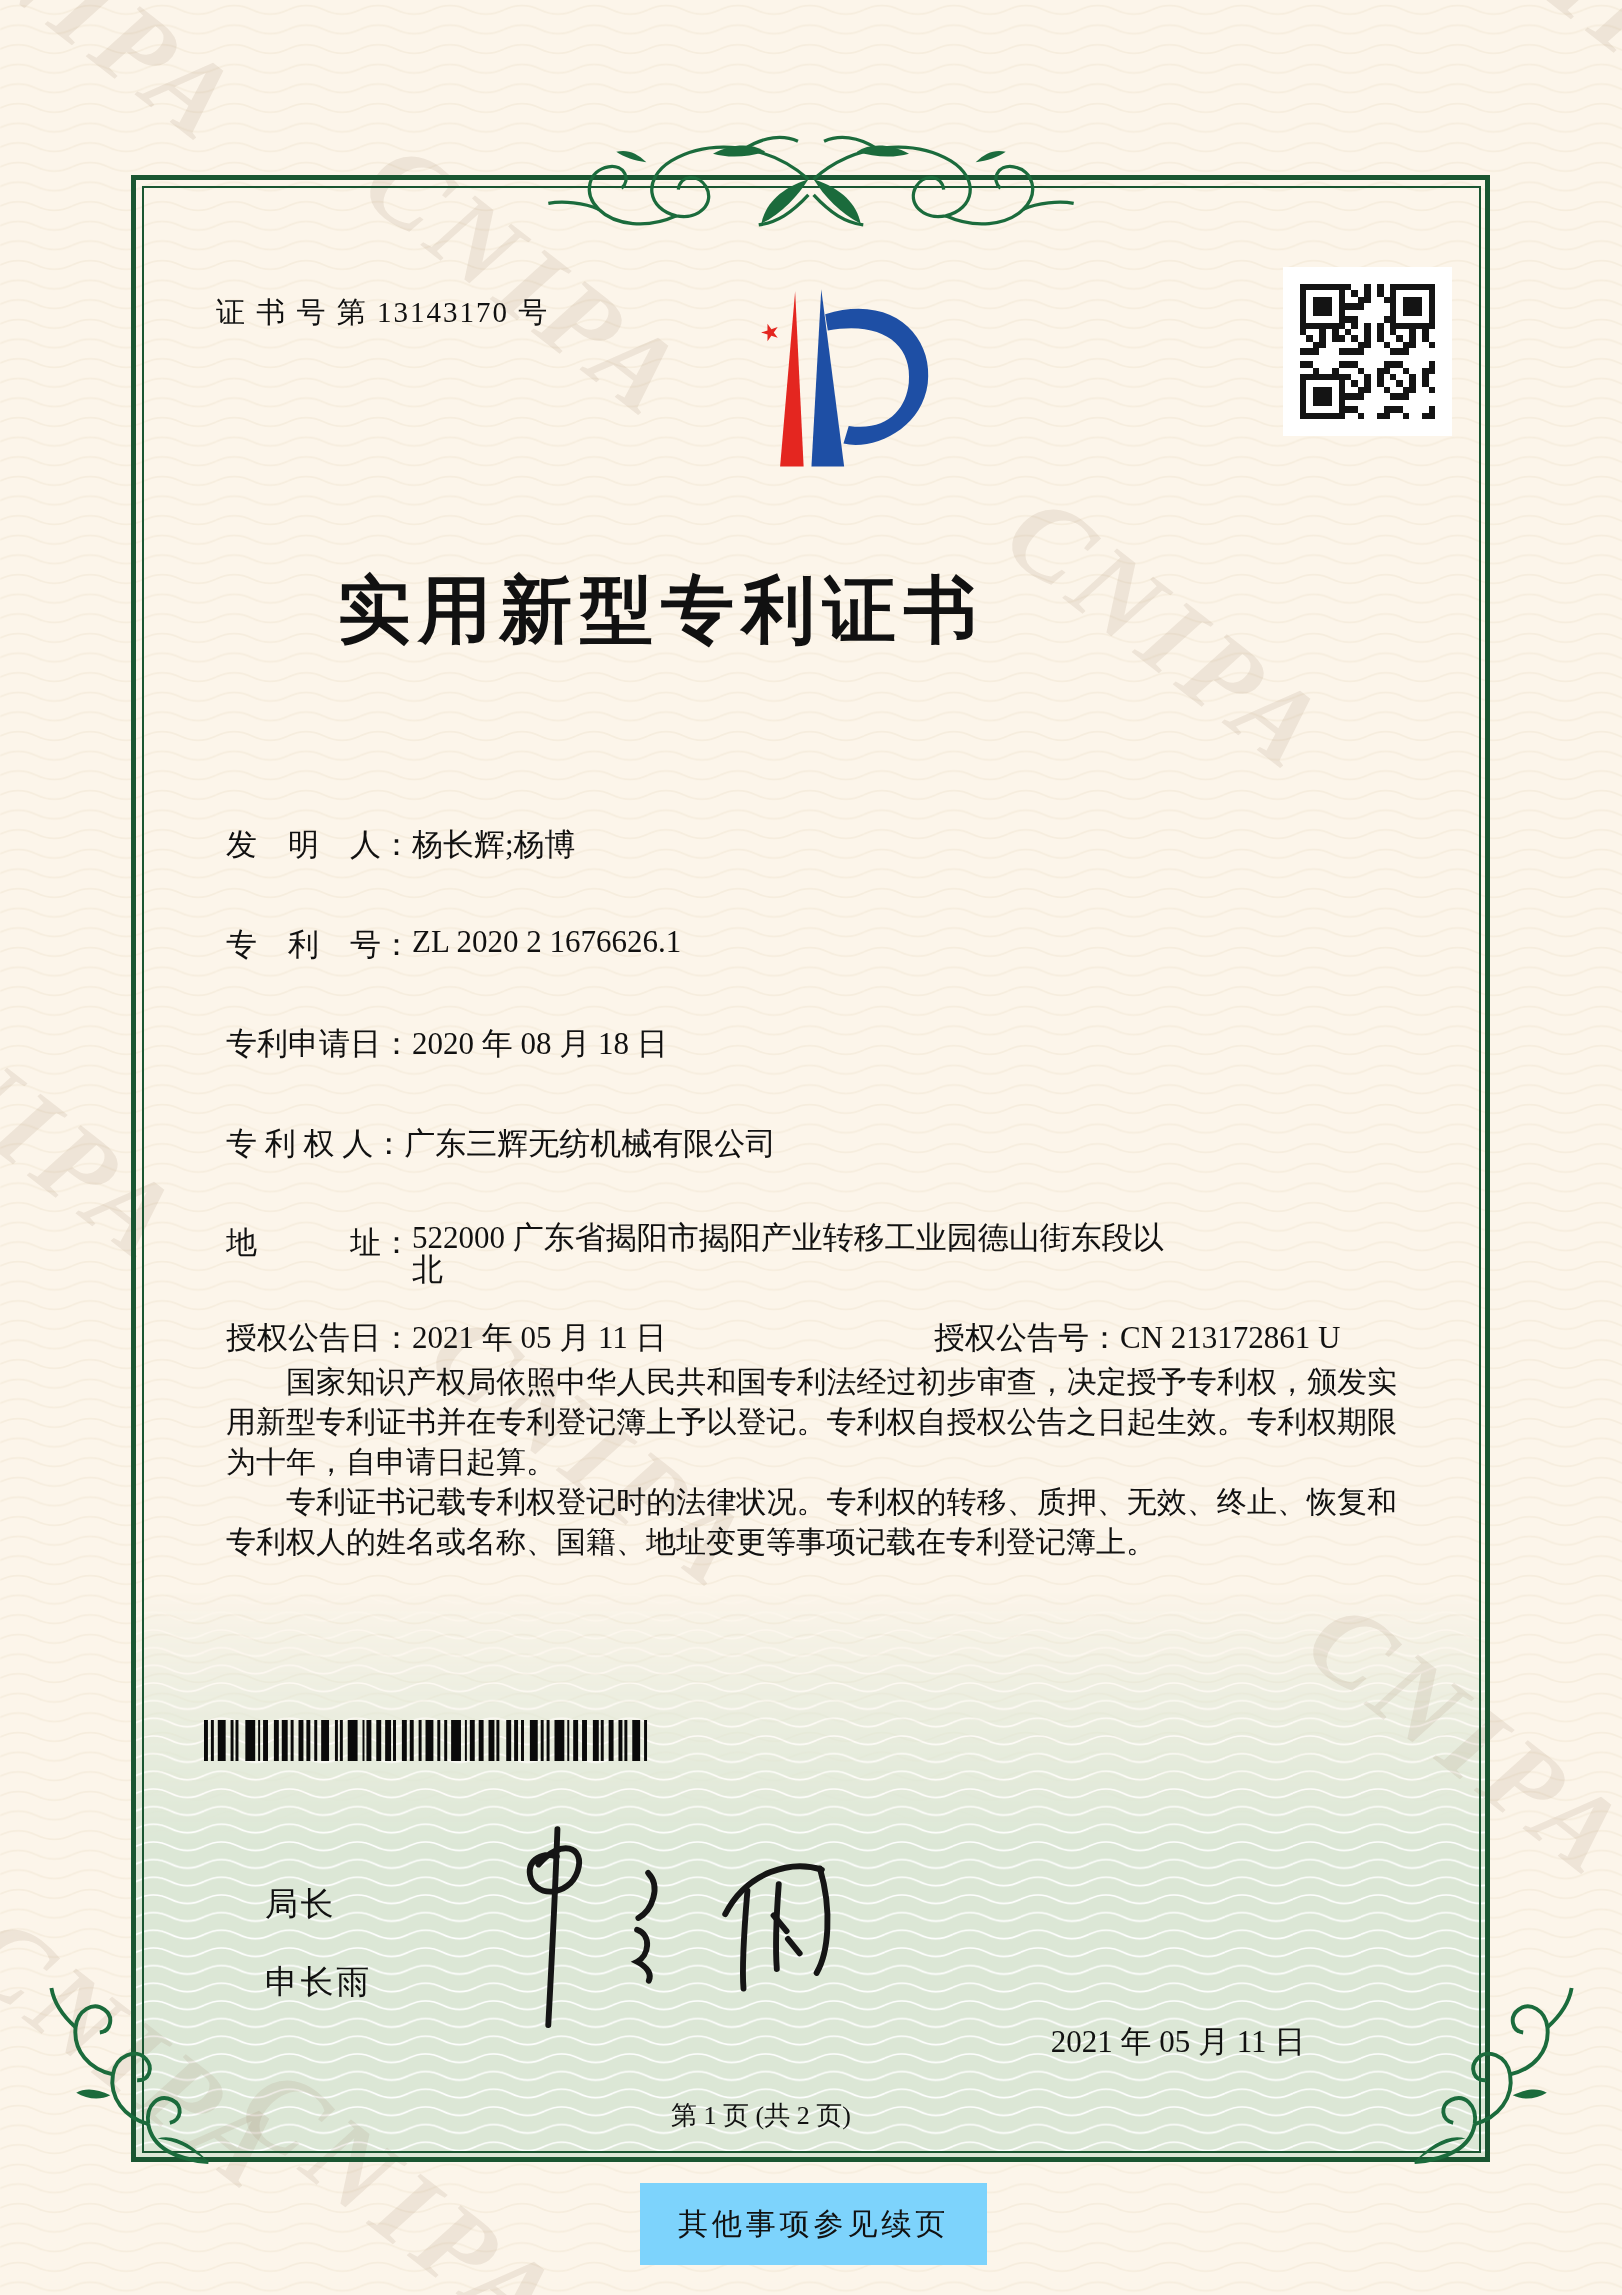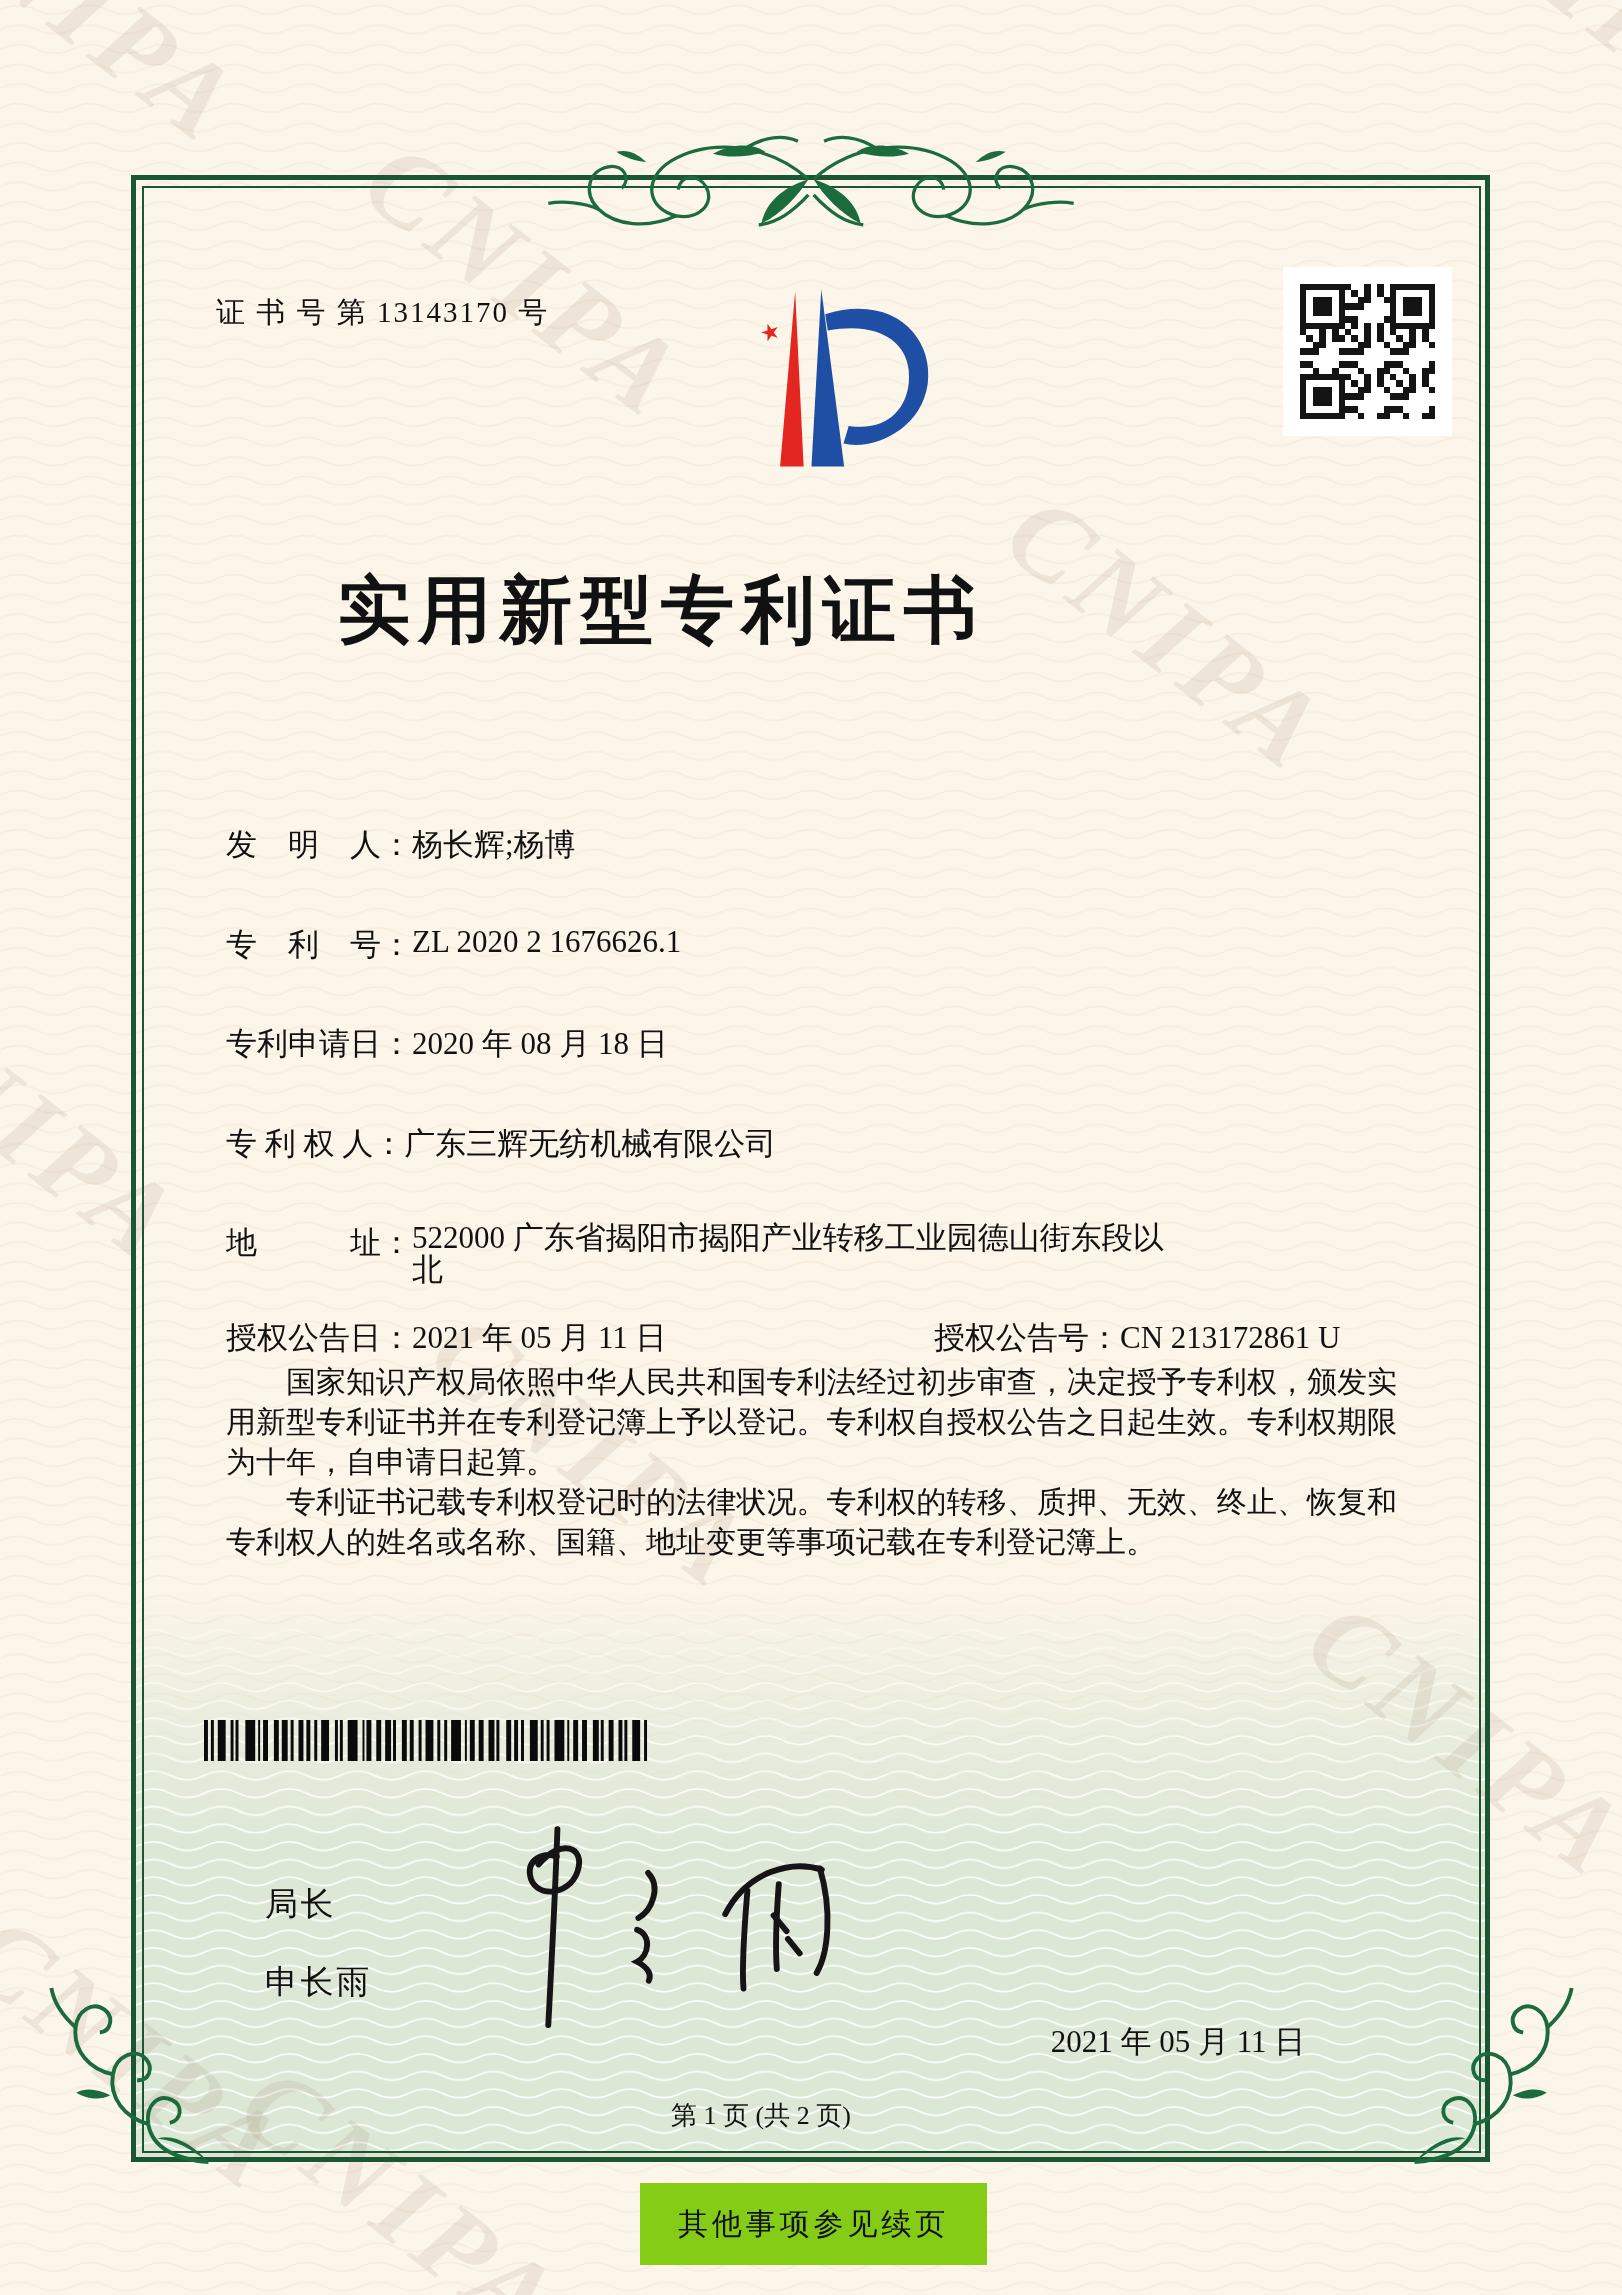--- a/index.html
+++ b/index.html
@@ -30,21 +30,21 @@
   .frow .val{white-space:nowrap;}
   .frow.wrap .val{white-space:normal;width:779px;line-height:32px;}
   .grant-left{left:226px;font-size:31px;white-space:nowrap;}
   .grant-right{left:934px;font-size:31px;white-space:nowrap;}
   .body-text{left:226px;top:1362px;width:1171px;font-size:30px;line-height:40px;
     text-align:justify;}
   .body-text p{margin:0;text-indent:2em;}
   .signer{font-size:33px;letter-spacing:2.6px;margin-left:12px;}
   .issue-date{left:995px;top:2021px;width:366px;text-align:center;font-size:31px;}
   .page-num{left:0;top:2098px;width:1522px;text-align:center;font-size:26px;}
-  .cont-strip{left:640px;top:2183px;width:347px;height:82px;background:#84cc16;
+  .cont-strip{left:640px;top:2183px;width:347px;height:82px;background:#7dd3fc;
     display:flex;align-items:center;justify-content:center;z-index:6;}
   .cont-strip span{font-size:30px;letter-spacing:3.9px;}
   .qr-pad{left:1283px;top:267px;width:169px;height:169px;background:#ffffff;}
   .qr-pad svg{position:absolute;left:17px;top:17px;}
   .deco{position:absolute;z-index:5;pointer-events:none;}
 </style>
 </head>
 <body>
 
 <div class="page">

